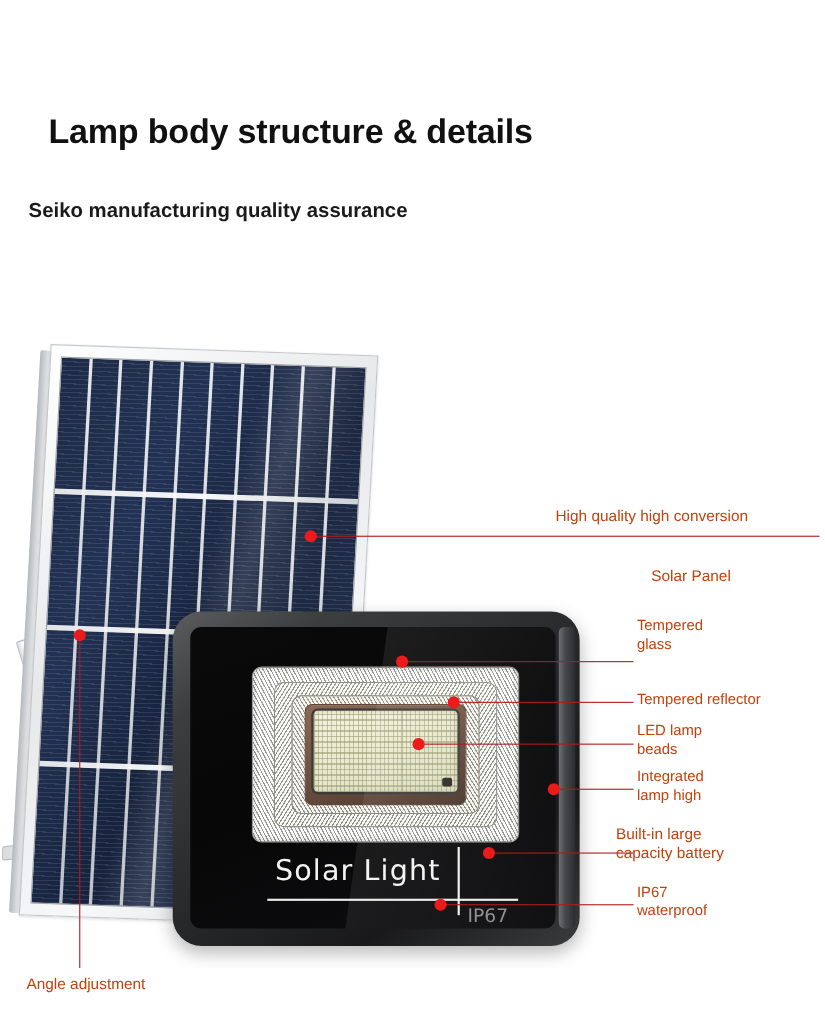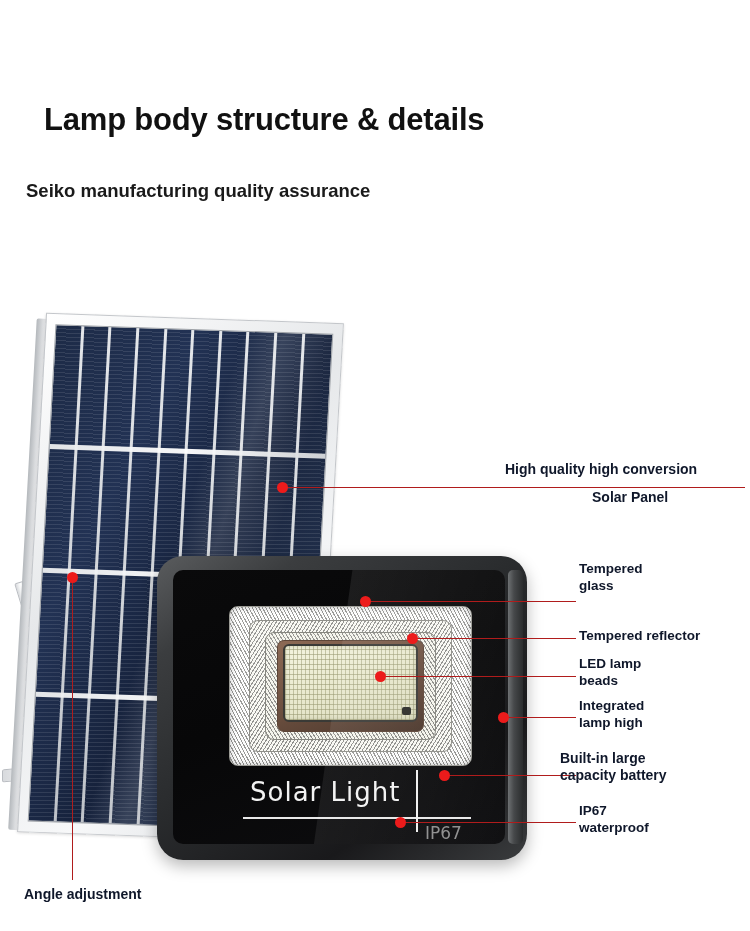--- a/index.html
+++ b/index.html
@@ -323,22 +323,22 @@
   .callout-dot {
     position: absolute;
     width: 11px;
     height: 11px;
     border-radius: 50%;
     background: #ec1b1b;
   }
   .callout-label {
     position: absolute;
     font-size: 13.5px;
-    font-weight: bold;
-    color: #0f172a;
+    font-weight: normal;
+    color: #c2410c;
     line-height: 17px;
     white-space: pre-line;
   }
   .callout-label.big {
     font-size: 14px;
   }
 </style>
 </head>
 <body>
 
@@ -393,21 +393,21 @@
       <div id="brand-tick"></div>
       <div id="ip-mark">IP67</div>
 
       <div id="lamp-face-gloss"></div>
     </div>
   </div>
 
   <div class="callout-line" style="left:283px; top:487px; width:462px;"></div>
   <div class="callout-dot" style="left:277px; top:482px;"></div>
   <div class="callout-label big" style="left:505px; top:461px;">High quality high conversion</div>
-  <div class="callout-label big" style="left:592px; top:489px;">Solar Panel</div>
+  <div class="callout-label big" style="left:592px; top:515px;">Solar Panel</div>
 
   <div class="callout-line" style="left:365px; top:601px; width:211px;"></div>
   <div class="callout-dot" style="left:360px; top:596px;"></div>
   <div class="callout-label" style="left:579px; top:560px;">Tempered
 glass</div>
 
   <div class="callout-line" style="left:412px; top:638px; width:164px;"></div>
   <div class="callout-dot" style="left:407px; top:633px;"></div>
   <div class="callout-label" style="left:579px; top:627px;">Tempered reflector</div>
 

